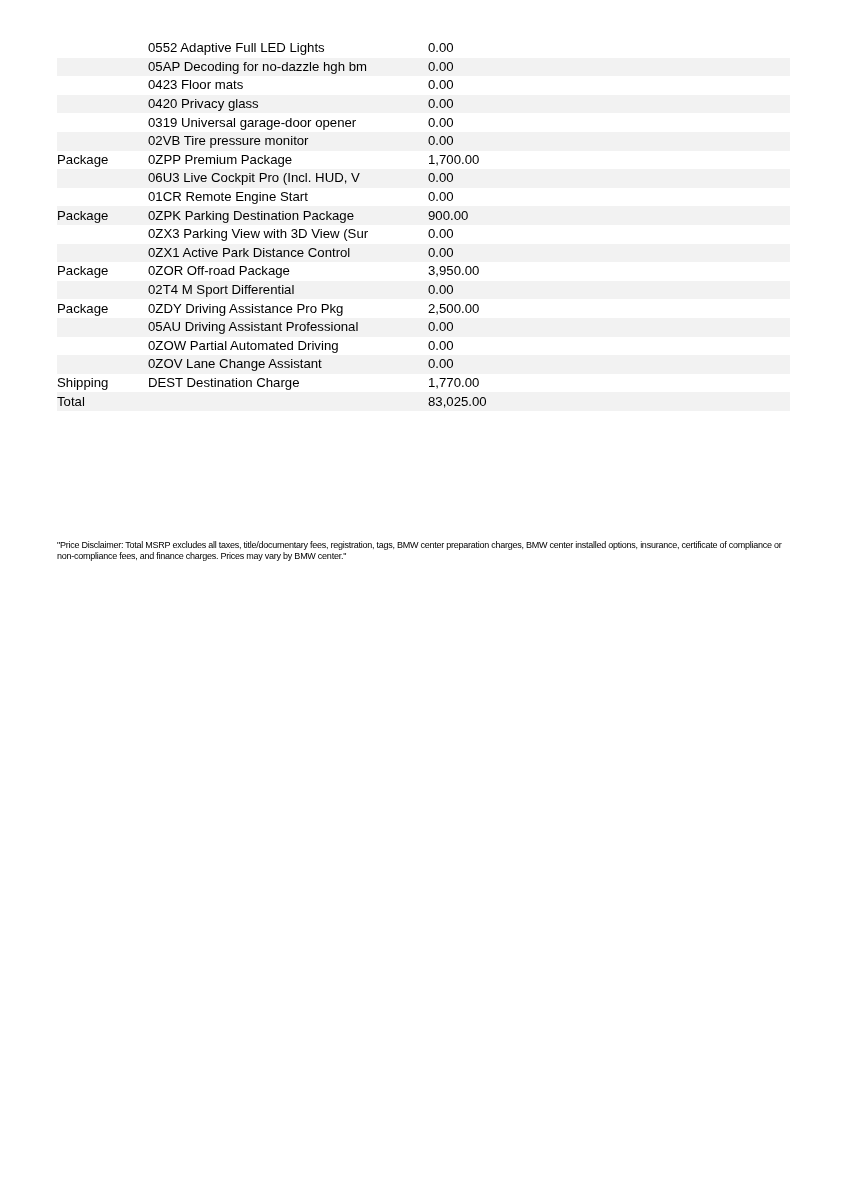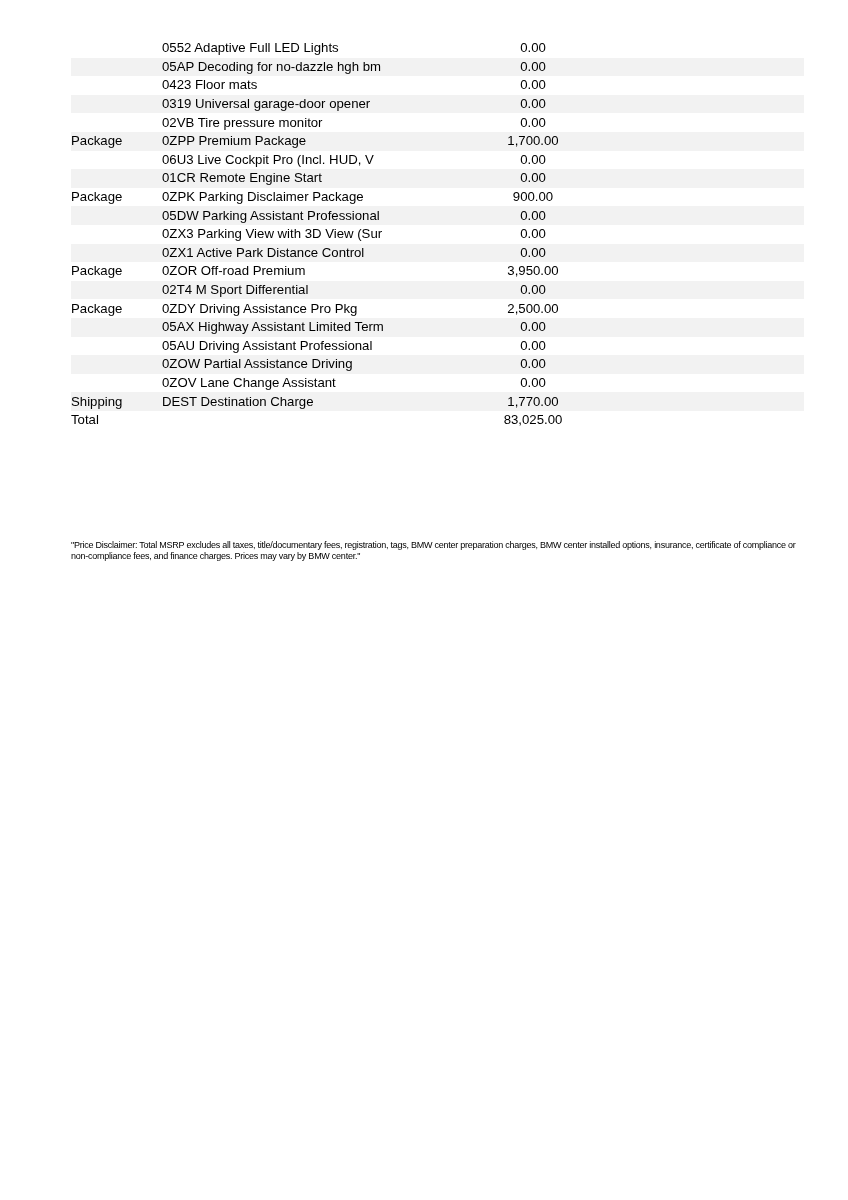--- a/index.html
+++ b/index.html
@@ -9,42 +9,41 @@
     height: 1200px;
     font-family: "Liberation Sans", sans-serif;
     color: #000000;
     overflow: hidden;
   }
   .page {
     position: relative;
     width: 710px;
     height: 1200px;
     background: #ffffff;
-    margin-left: 14px;
   }
   table.pricing-table {
     position: absolute;
     left: 57px;
     top: 39px;
     width: 733px;
     border-collapse: collapse;
     table-layout: fixed;
   }
   table.pricing-table td {
     font-size: 13.2px;
     line-height: 14px;
     padding: 2.3px 0;
     vertical-align: middle;
     white-space: nowrap;
     overflow: hidden;
   }
   table.pricing-table tr:nth-child(even) { background: #f2f2f2; }
   td.cat    { width: 91px; padding-left: 5px; }
   td.desc   { width: 280px; }
-  td.price  { width: 182px; text-align: center; }
+  td.price  { width: 182px; text-align: left; }
   td.spacer { width: 180px; }
   .disclaimer {
     position: absolute;
     left: 57px;
     top: 540px;
     width: 742px;
     font-size: 9px;
     line-height: 10.5px;
     letter-spacing: -0.25px;
     color: #000000;
@@ -71,20 +70,26 @@
       <td class="spacer"></td>
     </tr>
 
     <tr>
       <td class="cat"></td>
       <td class="desc">0423 Floor mats</td>
       <td class="price">0.00</td>
       <td class="spacer"></td>
     </tr>
 
+    <tr>
+      <td class="cat"></td>
+      <td class="desc">0420 Privacy glass</td>
+      <td class="price">0.00</td>
+      <td class="spacer"></td>
+    </tr>
 
 
     <tr>
       <td class="cat"></td>
       <td class="desc">0319 Universal garage-door opener</td>
       <td class="price">0.00</td>
       <td class="spacer"></td>
     </tr>
 
     <tr>
@@ -111,85 +116,73 @@
 
     <tr>
       <td class="cat"></td>
       <td class="desc">01CR Remote Engine Start</td>
       <td class="price">0.00</td>
       <td class="spacer"></td>
     </tr>
 
     <tr>
       <td class="cat">Package</td>
-      <td class="desc">0ZPK Parking Disclaimer Package</td>
+      <td class="desc">0ZPK Parking Destination Package</td>
       <td class="price">900.00</td>
       <td class="spacer"></td>
     </tr>
 
-    <tr>
-      <td class="cat"></td>
-      <td class="desc">05DW Parking Assistant Professional</td>
-      <td class="price">0.00</td>
-      <td class="spacer"></td>
-    </tr>
 
     <tr>
       <td class="cat"></td>
       <td class="desc">0ZX3 Parking View with 3D View (Sur</td>
       <td class="price">0.00</td>
       <td class="spacer"></td>
     </tr>
 
     <tr>
       <td class="cat"></td>
       <td class="desc">0ZX1 Active Park Distance Control</td>
       <td class="price">0.00</td>
       <td class="spacer"></td>
     </tr>
 
     <tr>
       <td class="cat">Package</td>
-      <td class="desc">0ZOR Off-road Premium</td>
+      <td class="desc">0ZOR Off-road Package</td>
       <td class="price">3,950.00</td>
       <td class="spacer"></td>
     </tr>
 
 
     <tr>
       <td class="cat"></td>
       <td class="desc">02T4 M Sport Differential</td>
       <td class="price">0.00</td>
       <td class="spacer"></td>
     </tr>
 
     <tr>
       <td class="cat">Package</td>
       <td class="desc">0ZDY Driving Assistance Pro Pkg</td>
       <td class="price">2,500.00</td>
       <td class="spacer"></td>
     </tr>
 
-    <tr>
-      <td class="cat"></td>
-      <td class="desc">05AX Highway Assistant Limited Term</td>
-      <td class="price">0.00</td>
-      <td class="spacer"></td>
-    </tr>
 
     <tr>
       <td class="cat"></td>
       <td class="desc">05AU Driving Assistant Professional</td>
       <td class="price">0.00</td>
       <td class="spacer"></td>
     </tr>
 
     <tr>
       <td class="cat"></td>
-      <td class="desc">0ZOW Partial Assistance Driving</td>
+      <td class="desc">0ZOW Partial Automated Driving</td>
       <td class="price">0.00</td>
       <td class="spacer"></td>
     </tr>
 
     <tr>
       <td class="cat"></td>
       <td class="desc">0ZOV Lane Change Assistant</td>
       <td class="price">0.00</td>
       <td class="spacer"></td>
     </tr>

